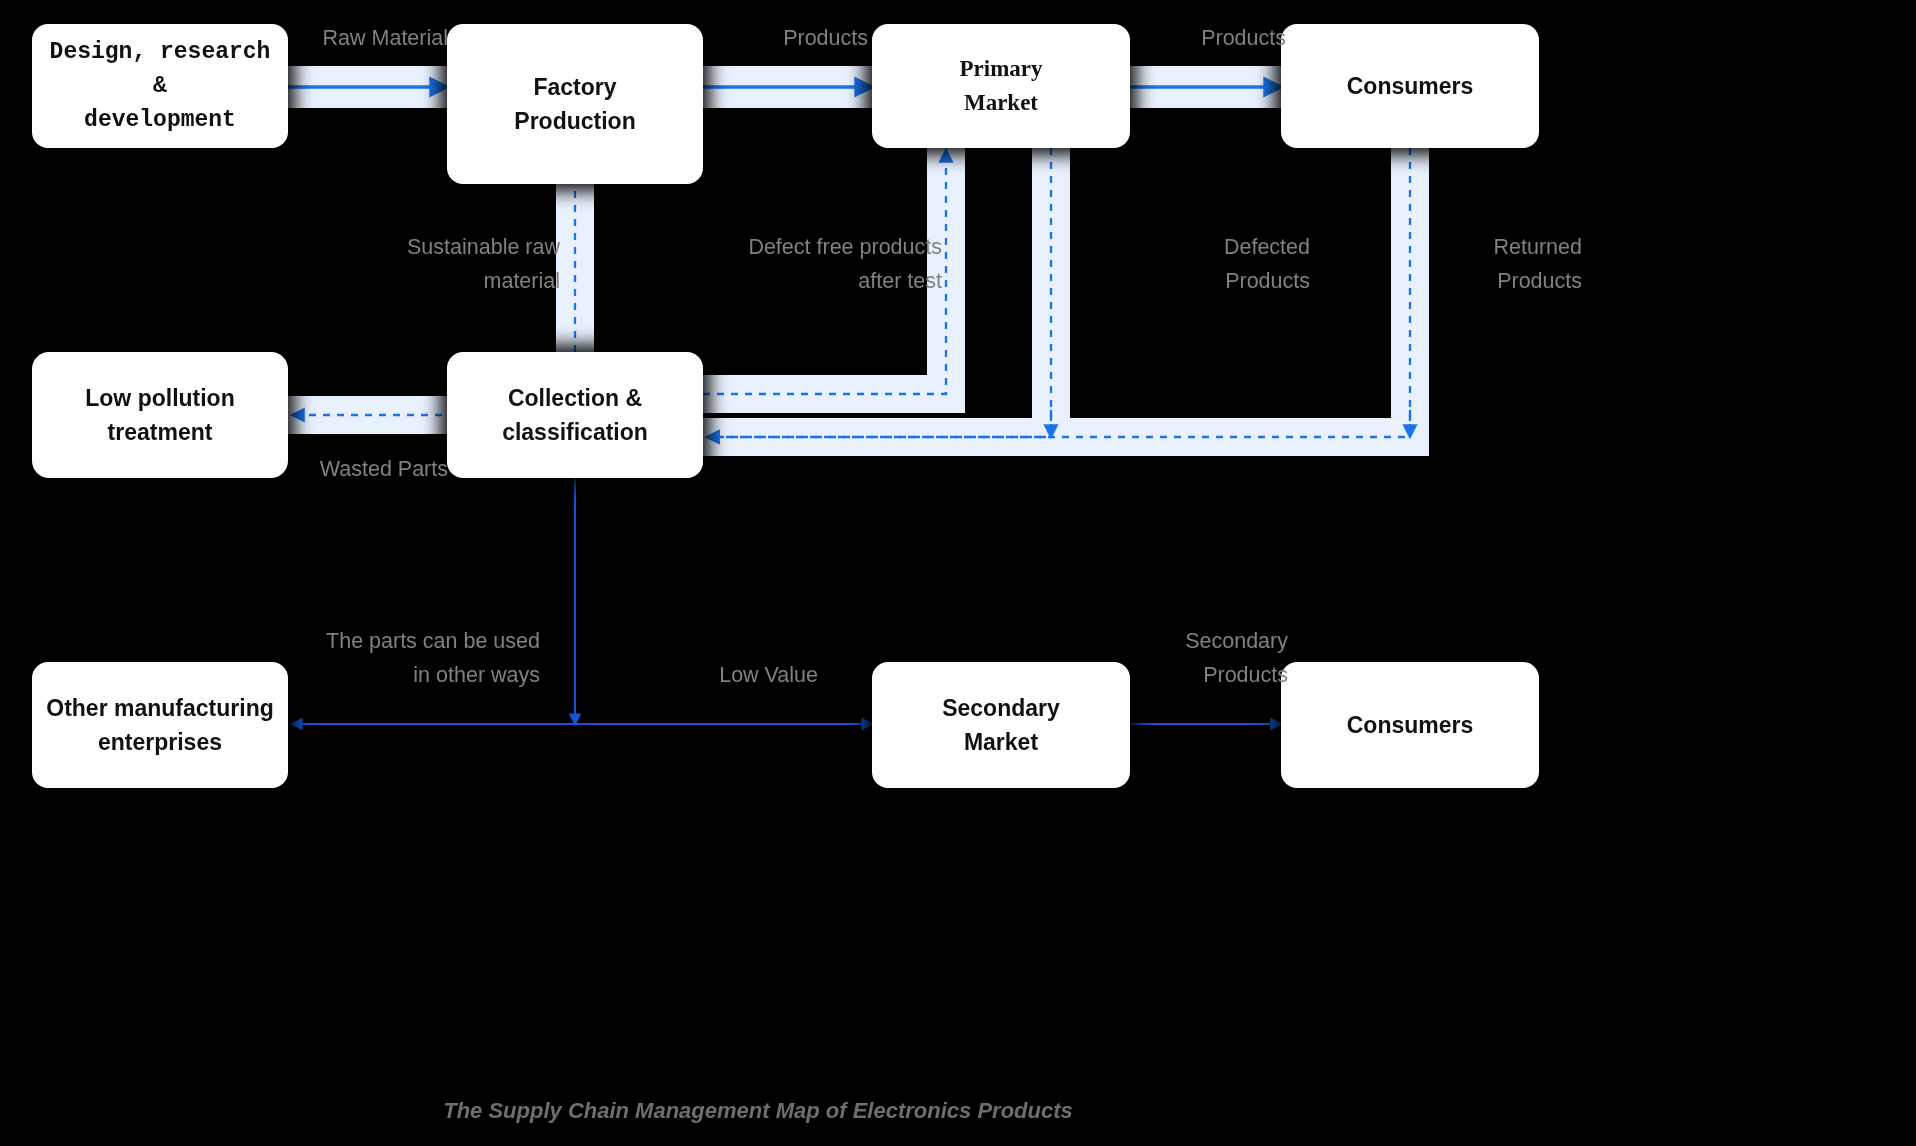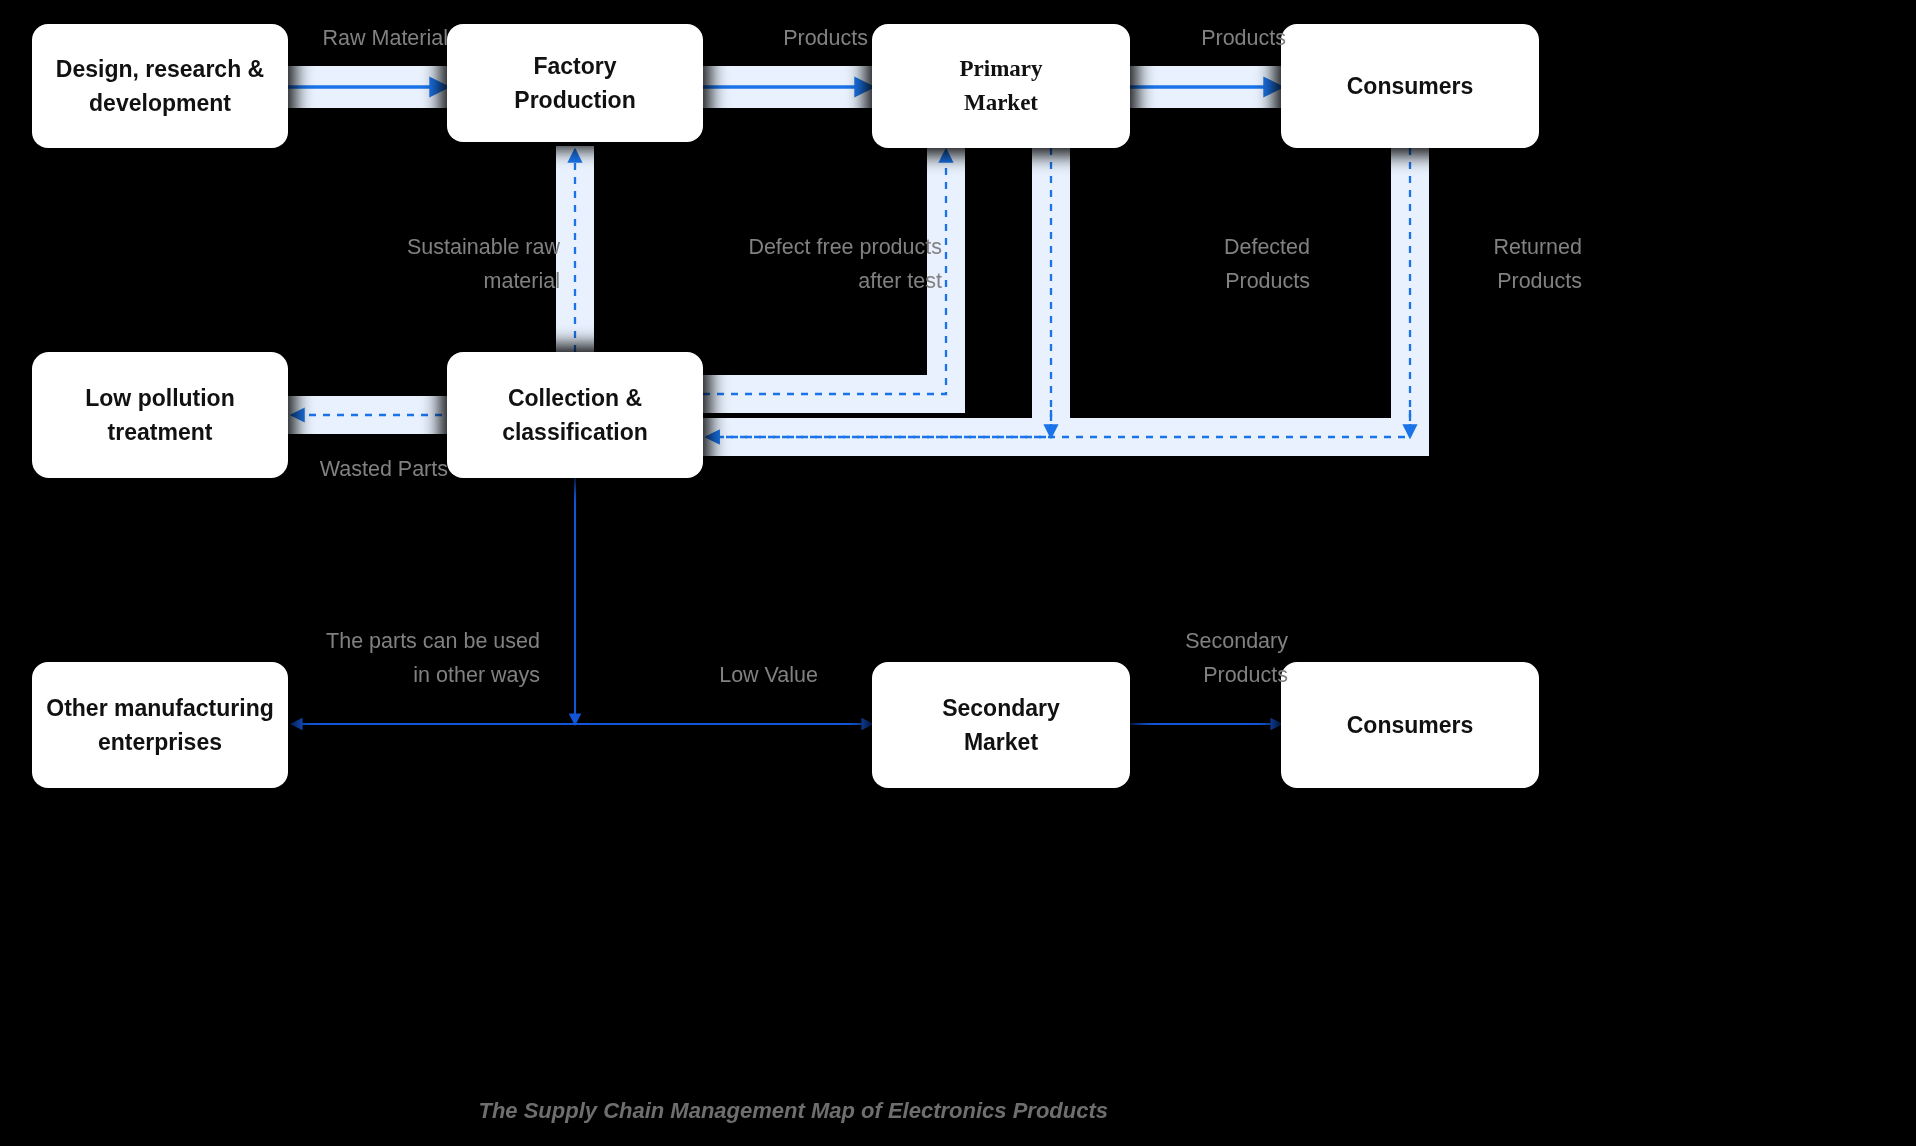--- a/index.html
+++ b/index.html
@@ -32,21 +32,21 @@
     white-space:pre-line;
     z-index:6;
     pointer-events:none;
   }
   .caption{
     position:absolute;
     color:#6e6e6e;
     font-size:22px;
     font-style:italic;
     font-weight:bold;
-    text-align:right;
+    text-align:center;
     z-index:6;
   }
 </style>
 </head>
 <body>
 
 <div id="stage">
 
   <svg class="layer" viewBox="0 0 1916 1146">
     <g fill="#e8f1fd">
@@ -112,26 +112,26 @@
       <path d="M 575 478 L 575 724" marker-end="url(#ah-thin)"></path>
 
       <path d="M 575 724 L 292 724" marker-end="url(#ah-thin)"></path>
 
       <path d="M 575 724 L 872 724" marker-end="url(#ah-thin)"></path>
 
       <path d="M 1130 724 L 1281 724" marker-end="url(#ah-thin)"></path>
     </g>
   </svg>
 
-  <div class="node" style="left:32px;top:24px;width:256px;height:124px;">
+  <div class="node" style="left:32px;top:24px;width:256px;height:124px;font-family:Liberation Mono, monospace;">
     <span style="white-space:pre-line;">Design, research &amp;
 development</span>
   </div>
 
-  <div class="node" style="left:447px;top:24px;width:256px;height:118px;">
+  <div class="node" style="left:447px;top:24px;width:256px;height:160px;">
     <span style="white-space:pre-line;">Factory
 Production</span>
   </div>
 
   <div class="node" style="left:872px;top:24px;width:258px;height:124px;">
     <span style="white-space:pre-line;font-family:Liberation Serif, serif;">Primary
 Market</span>
   </div>
 
   <div class="node" style="left:1281px;top:24px;width:258px;height:124px;">

